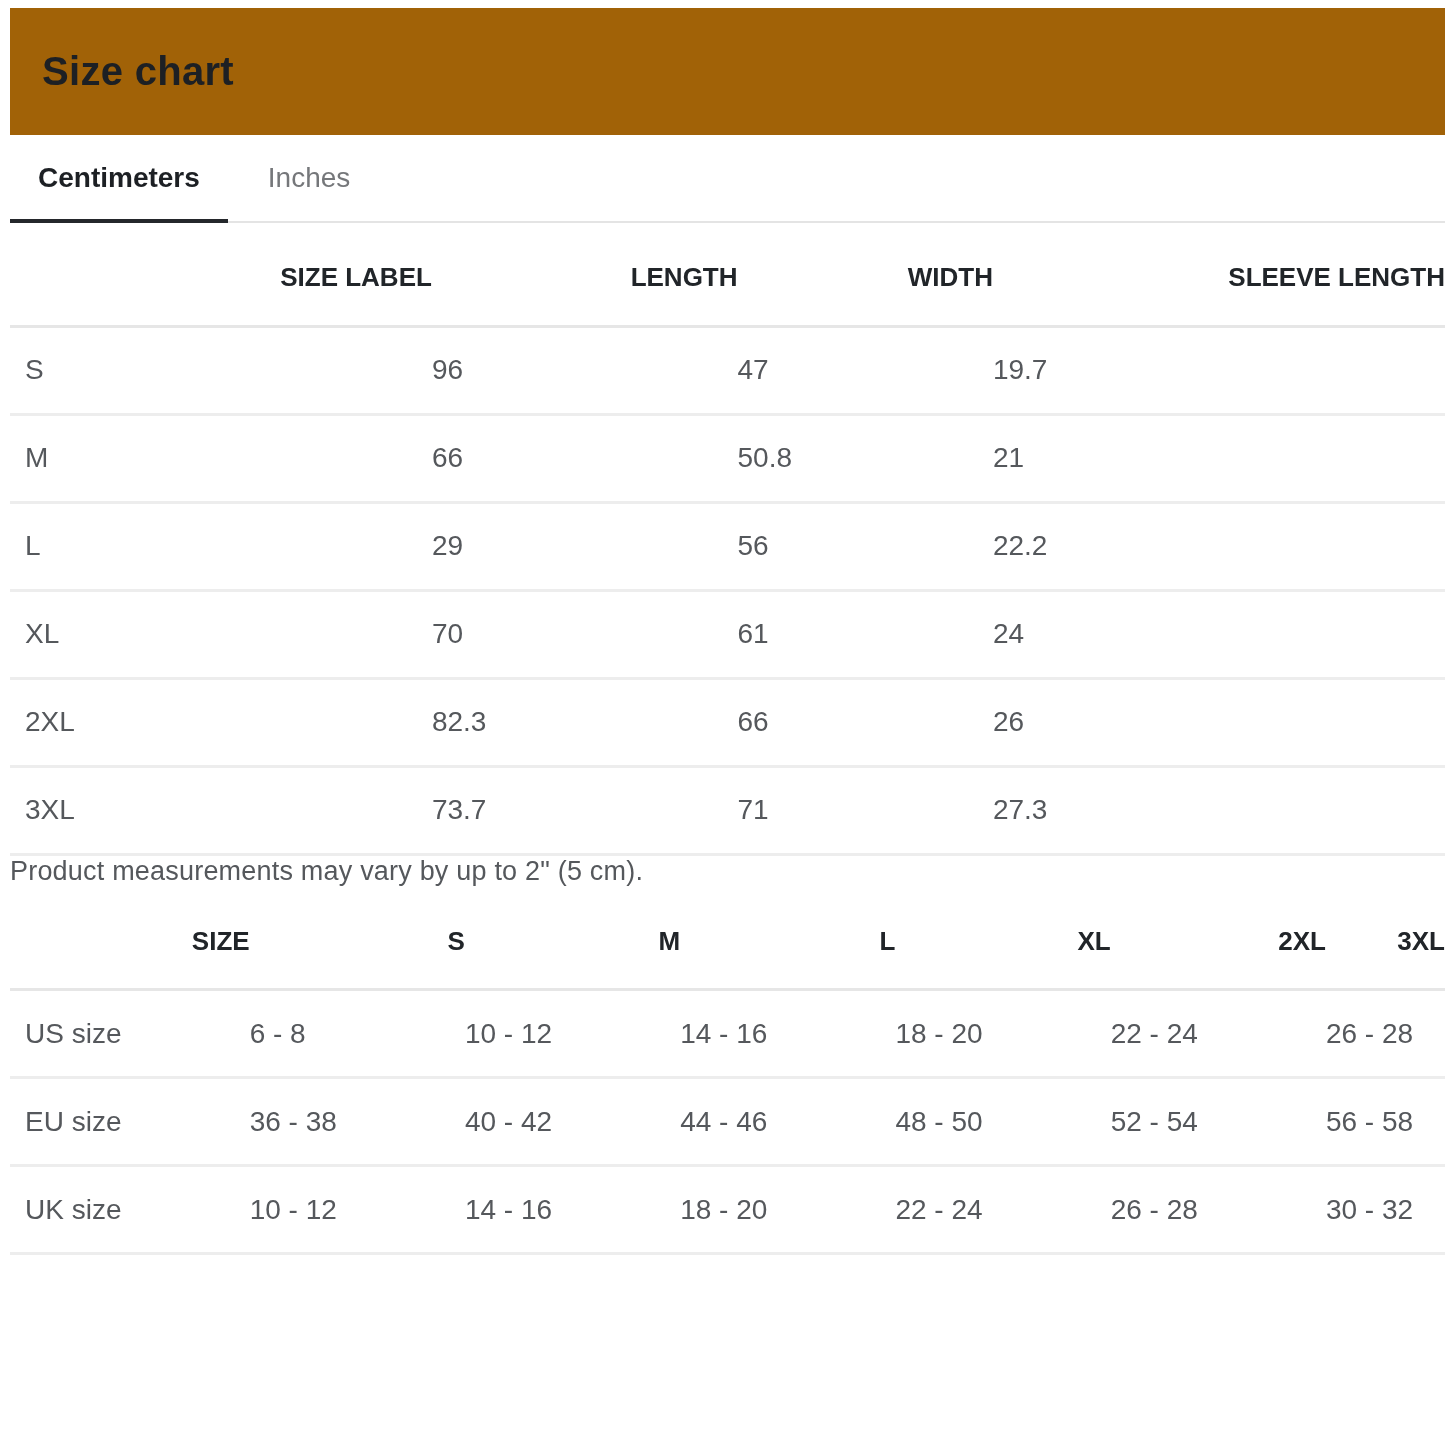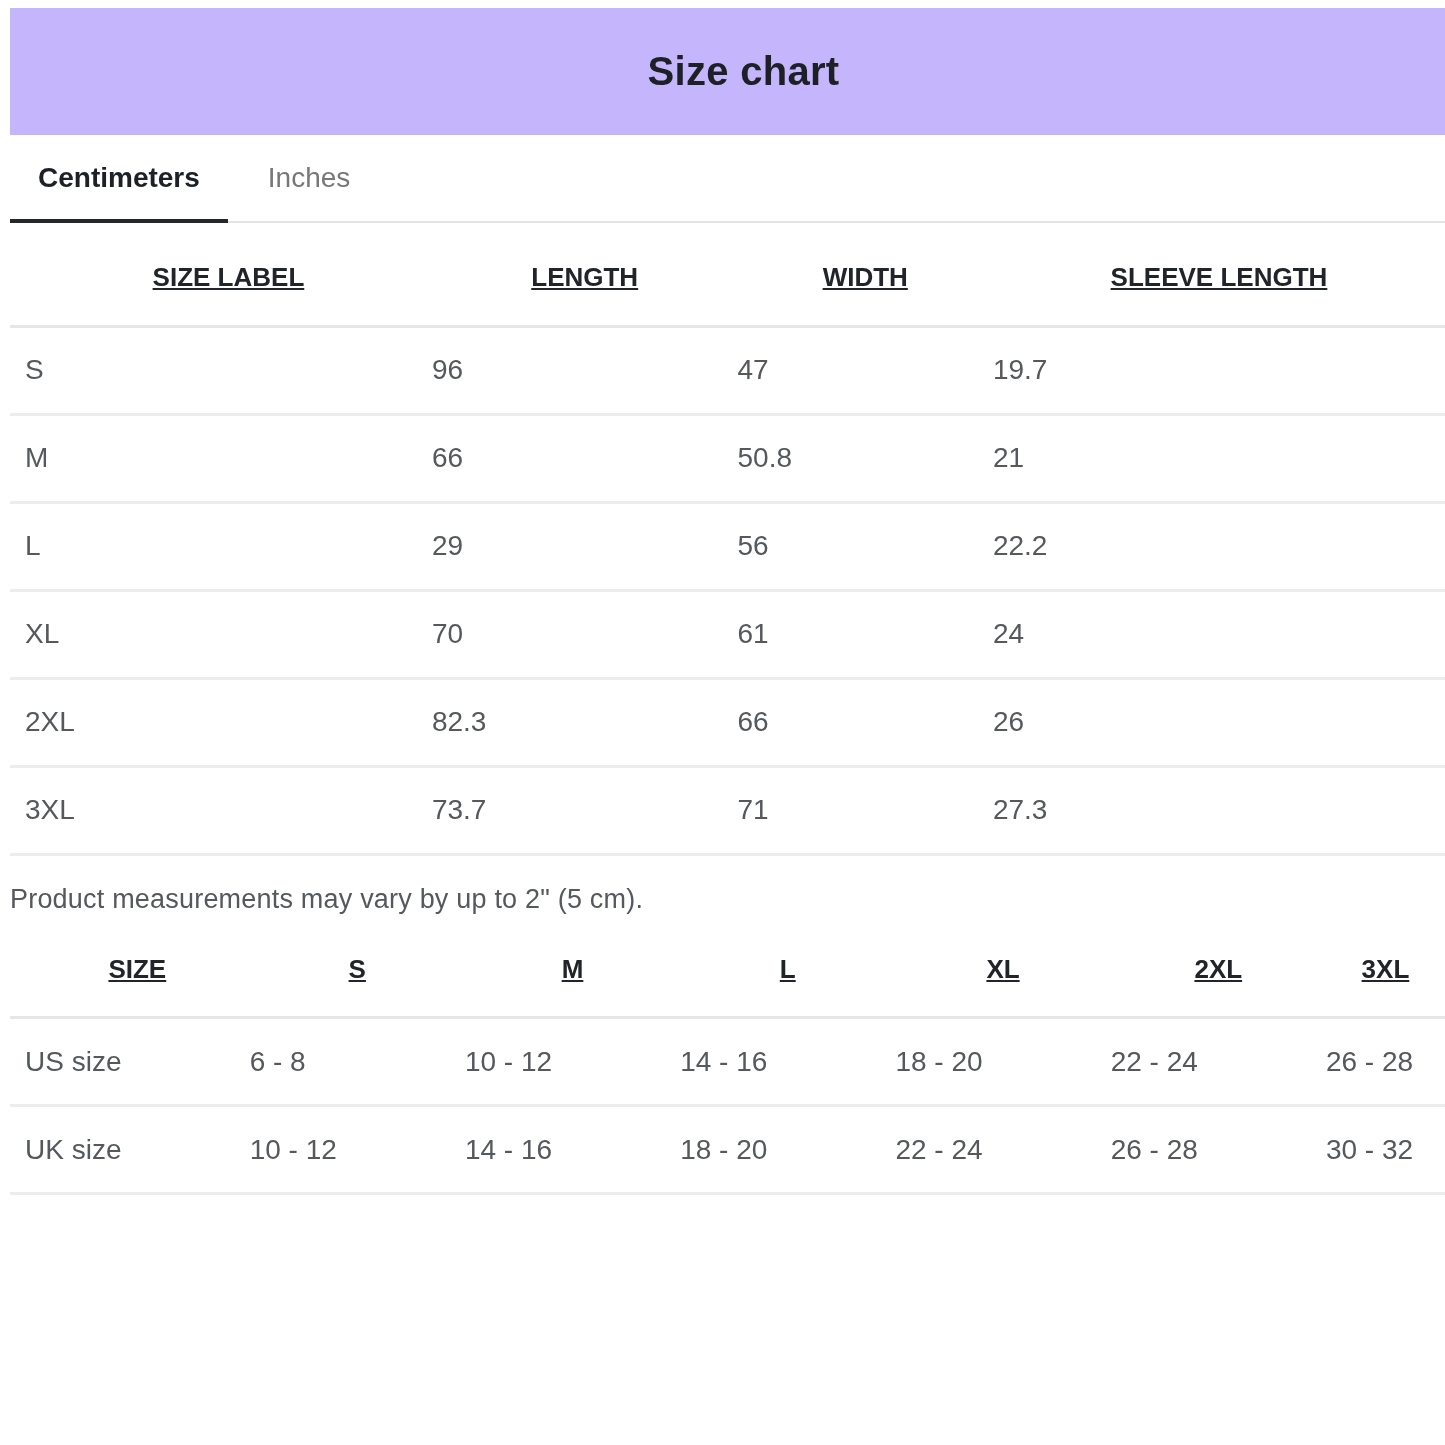--- a/index.html
+++ b/index.html
@@ -5,25 +5,24 @@
   * { box-sizing: border-box; margin: 0; padding: 0; }
   html, body { background: #ffffff; }
   body {
     width: 1445px; height: 1445px; overflow: hidden;
     font-family: "Liberation Sans", sans-serif;
     -webkit-font-smoothing: antialiased;
   }
   .content { padding-top: 8px; padding-left: 10px; }
 
   .band {
-    background: #c4b5fd;
+    background: #a16207;
     height: 127px;
     display: flex;
     align-items: center;
-    justify-content: center;
   }
   .band .band-title {
     font-size: 40px;
     font-weight: 700;
     color: #1d2024;
     padding-left: 32px;
     letter-spacing: 0.3px;
   }
 
   .tabs {
@@ -47,44 +46,42 @@
   .tab.active::after {
     content: "";
     position: absolute;
     left: 0; right: 0; bottom: -2px;
     height: 4px;
     background: #24272b;
   }
 
   table { width: 100%; border-collapse: collapse; table-layout: fixed; }
   th {
-    text-align: center;
+    text-align: right;
     font-size: 26px;
     font-weight: 700;
     color: #212529;
     height: 103px;
     vertical-align: middle;
     padding-top: 8px;
     border-bottom: 3px solid #e6e6e6;
     white-space: nowrap;
-    text-decoration: underline;
   }
   td {
     text-align: left;
     font-size: 28px;
     color: #55585c;
     height: 88px;
     vertical-align: middle;
     border-bottom: 3px solid #ededed;
     white-space: nowrap;
   }
   th.first, td.first { padding-left: 15px; }
 
   .note {
-    margin-top: 28px;
     font-size: 27px;
     color: #55585c;
     letter-spacing: 0.2px;
   }
 
   .band2 { margin-top: 48px; }
 </style>
 </head>
 <body>
 
@@ -182,20 +179,29 @@
       <tr>
         <td class="first">US size</td>
         <td>6 - 8</td>
         <td>10 - 12</td>
         <td>14 - 16</td>
         <td>18 - 20</td>
         <td>22 - 24</td>
         <td>26 - 28</td>
       </tr>
       <tr>
+        <td class="first">EU size</td>
+        <td>36 - 38</td>
+        <td>40 - 42</td>
+        <td>44 - 46</td>
+        <td>48 - 50</td>
+        <td>52 - 54</td>
+        <td>56 - 58</td>
+      </tr>
+      <tr>
         <td class="first">UK size</td>
         <td>10 - 12</td>
         <td>14 - 16</td>
         <td>18 - 20</td>
         <td>22 - 24</td>
         <td>26 - 28</td>
         <td>30 - 32</td>
       </tr>
     </tbody>
   </table>

